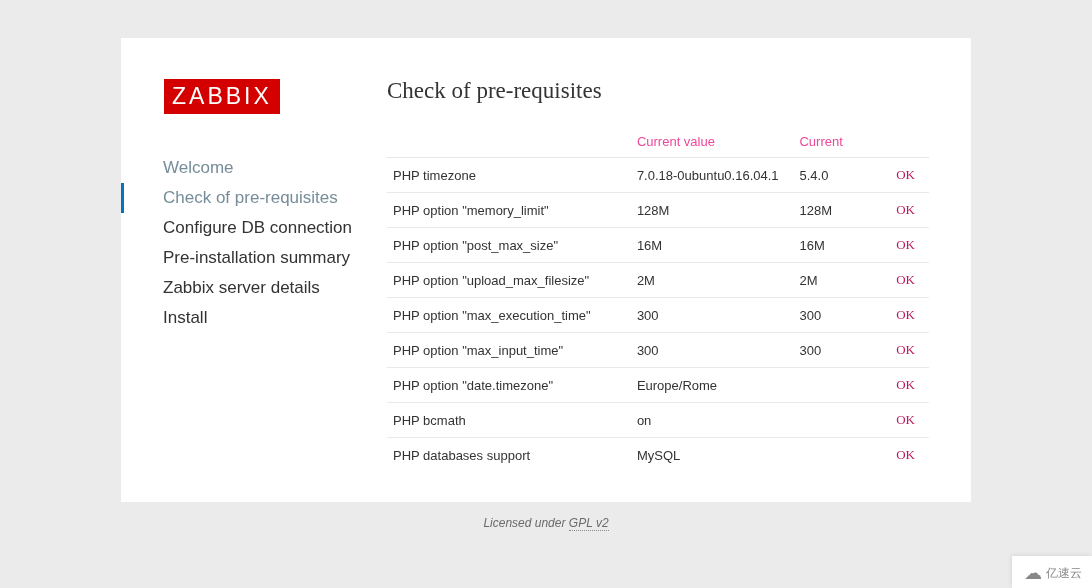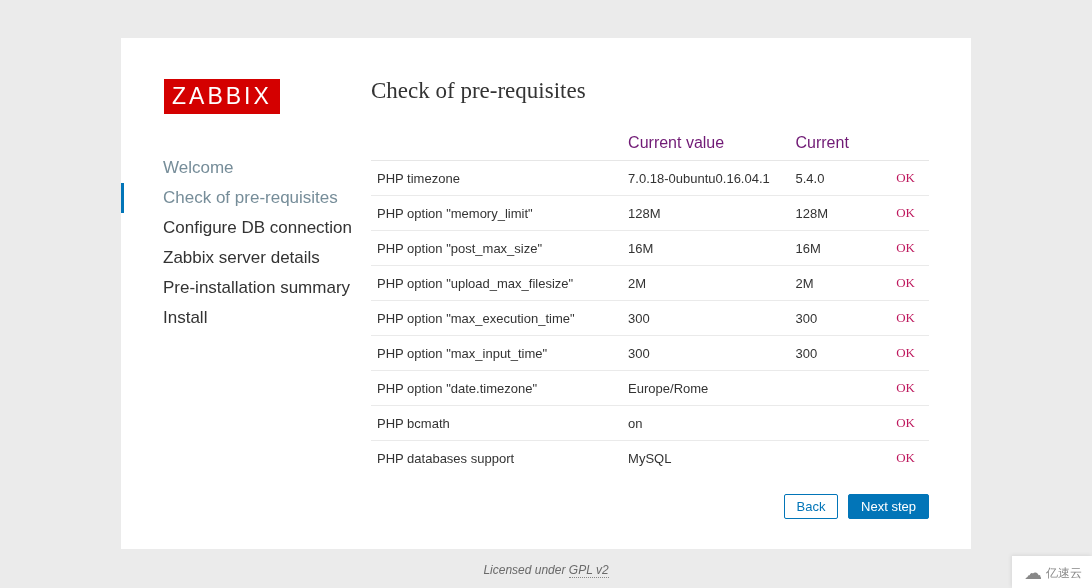--- a/index.html
+++ b/index.html
@@ -15,21 +15,21 @@
     }
     .main-container {
       width: 850px;
       margin: 38px auto 0;
       background: #fff;
       padding: 40px 42px 30px 42px;
       position: relative;
     }
     .layout {
       display: flex;
-      gap: 0;
+      gap: 16px;
     }
     .left-col {
       width: 208px;
       flex-shrink: 0;
     }
     .logo {
       display: inline-block;
       background: #d40000;
       color: #fff;
       font-family: Arial, sans-serif;
@@ -90,23 +90,23 @@
       height: 17px;
       width: 17px;
     }
     table {
       width: 100%;
       border-collapse: collapse;
     }
     th {
       text-align: left;
       font-weight: normal;
-      color: #701a75;
+      color: #ec4899;
       padding: 8px 6px;
-      font-size: 16px;
+      font-size: 13px;
       border-bottom: 1px solid #e6e6e6;
     }
     td {
       padding: 9px 6px;
       border-bottom: 1px solid #eaeaea;
       font-size: 13px;
       color: #333;
     }
     .status-ok {
       color: #be185d;
@@ -175,22 +175,22 @@
 <body>
 
 <div class="main-container">
   <div class="layout">
     <div class="left-col">
       <div class="logo">ZABBIX</div>
       <ul class="nav-list">
         <li class="nav-item done">Welcome</li>
         <li class="nav-item active">Check of pre-requisites</li>
         <li class="nav-item">Configure DB connection</li>
+        <li class="nav-item">Pre-installation summary</li>
         <li class="nav-item">Zabbix server details</li>
-        <li class="nav-item">Pre-installation summary</li>
         <li class="nav-item">Install</li>
       </ul>
     </div>
     <div class="right-col">
       <h1 class="page-title">Check of pre-requisites</h1>
       <div class="table-wrapper">
         <table>
           <thead>
             <tr>
               <th></th>
@@ -256,24 +256,20 @@
               </tr>
               <tr>
                 <td>PHP mbstring</td>
                 <td>on</td>
                 <td></td>
                 <td class="status-ok">OK</td>
               </tr>
             </tbody>
         </table>
       </div>
-      <div class="button-row">
-        <button class="btn btn-back">Back</button>
-        <button class="btn btn-next">Next step</button>
-      </div>
     </div>
   </div>
 </div>
 
 <div class="footer">
   <span>Licensed under </span><a href="#">GPL v2</a>
 </div>
 
 <div class="watermark">
   <span class="cloud">☁</span>

